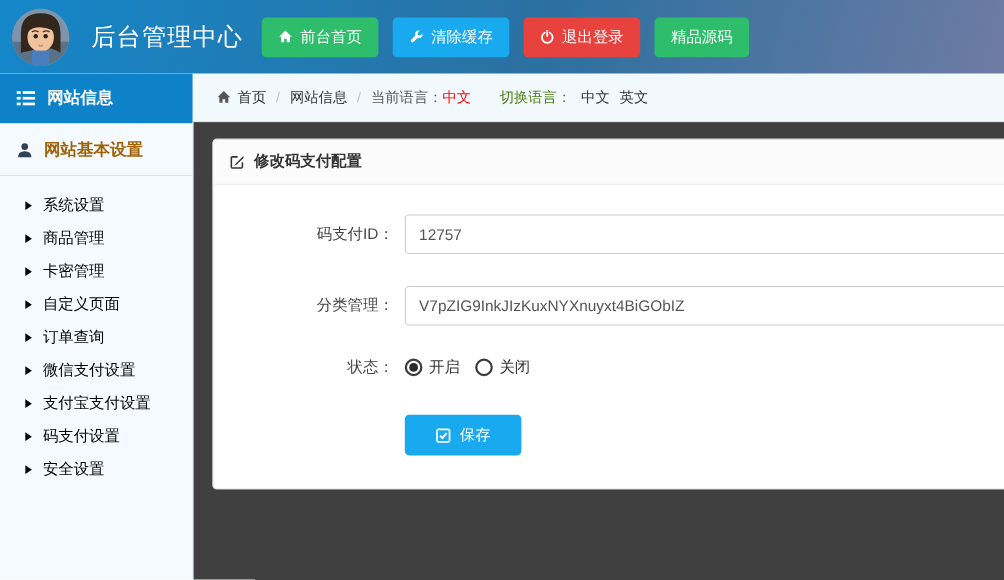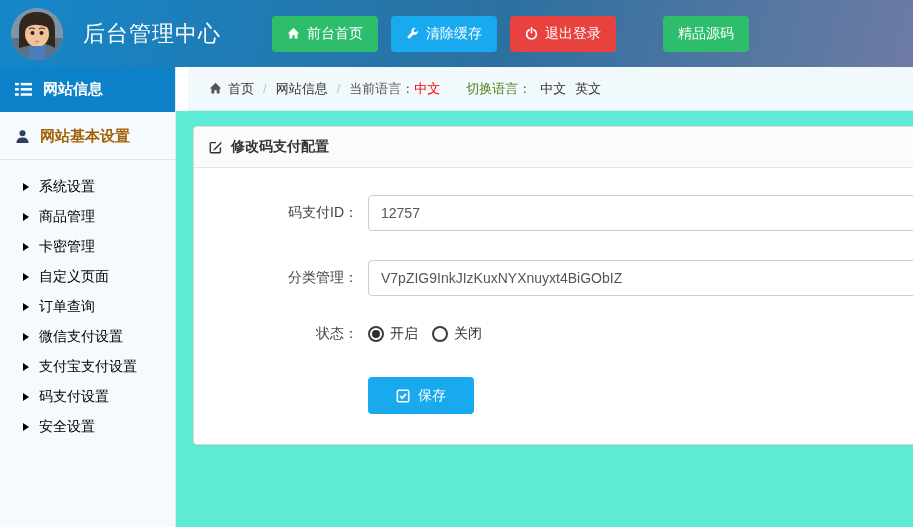--- a/index.html
+++ b/index.html
@@ -27,21 +27,21 @@
     color: #fff; font-size: 22px; font-weight: 400;
     margin-left: 20px; letter-spacing: 1px; white-space: nowrap;
   }
   .hbtns { display: flex; align-items: center; margin-left: 17px; gap: 13px; }
   .hbtn {
     border: none; border-radius: 4px; color: #fff; font-size: 14px;
     height: 36px; padding: 0 15px; cursor: pointer;
     display: inline-flex; align-items: center; gap: 7px;
     font-family: inherit; white-space: nowrap;
   }
-  .btn-green { background: #2ebd6b; margin-left: 34px; }
+  .btn-green { background: #2ebd6b; }
   .btn-blue  { background: #18a9ee; align-items: center; }
   .btn-red   { background: #e8423e; }
 
   
   .sidebar {
     position: absolute; top: 67px; left: 0; width: 176px; bottom: 0;
     background: #f4fafd; border-right: 1px solid #dde7ec;
   }
   .menu-header {
     height: 45px; background: #0e82c8; color: #fff;
@@ -60,35 +60,35 @@
   }
   .caret {
     width: 0; height: 0; flex-shrink: 0;
     border-top: 4px solid transparent; border-bottom: 4px solid transparent;
     border-left: 6px solid currentColor;
   }
   .menu li.active { color: #000000; }
 
   
   .crumbbar {
-    position: absolute; top: 67px; left: 188px; right: 0; height: 44px;
+    position: absolute; top: 67px; left: 176px; right: 0; height: 44px;
     background: #f1f9fd; border-bottom: 1px solid #d8ebf3;
     display: flex; align-items: center; padding-left: 21px;
     font-size: 13px; color: #444;
   }
   .crumbbar .sep { color: #b9c6cd; margin: 0 9px; }
   .crumb-link { color: #333; cursor: pointer; display: inline-flex; align-items: center; gap: 6px; }
   .lang-red { color: #ff0000; }
   .switch-group { margin-left: 26px; color: #4d7c0f; }
   .lang-link { color: #333; cursor: pointer; margin-left: 9px; }
 
   
   .content {
     position: absolute; top: 111px; left: 176px; right: 0; bottom: 0;
-    background: #5eead4;
+    background: #404040;
   }
   .panel {
     position: absolute; left: 17px; top: 15px; width: 800px;
     background: #fff; border: 1px solid #dcdcdc; border-radius: 4px;
     box-shadow: 0 1px 1px rgba(0,0,0,0.04);
   }
   .panel-header {
     padding: 11px 15px; background: #fbfbfb;
     border-bottom: 1px solid #e4e4e4; border-radius: 4px 4px 0 0;
     display: flex; align-items: center; gap: 8px;

